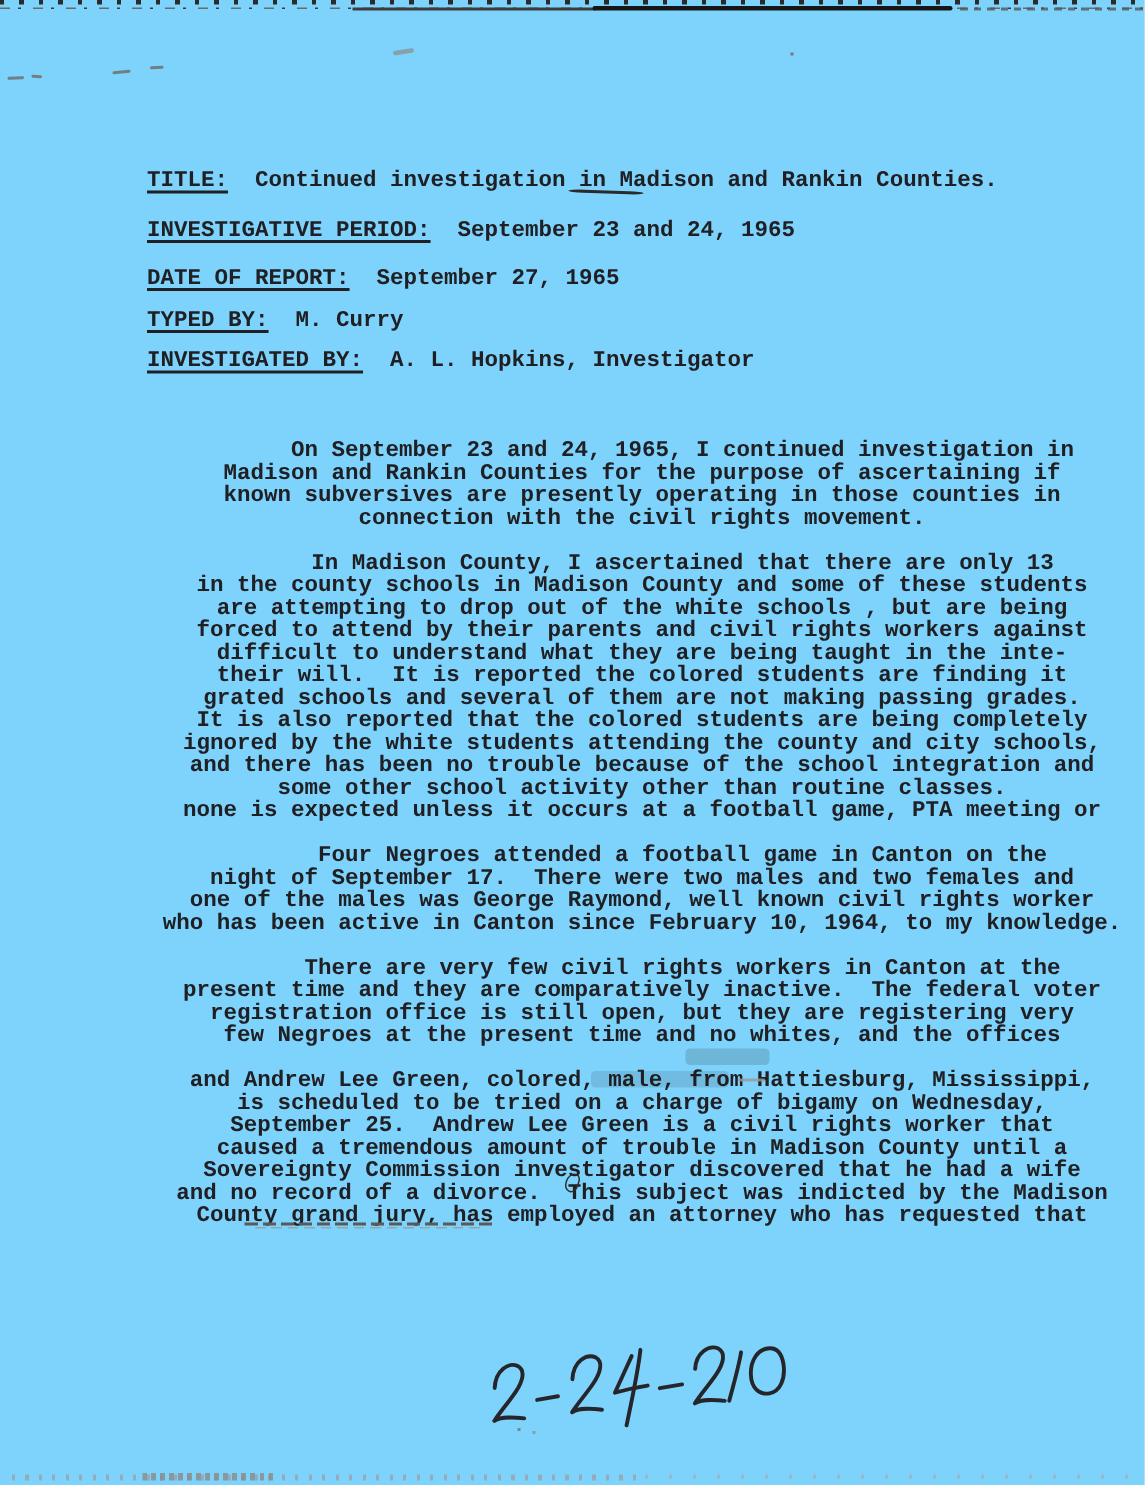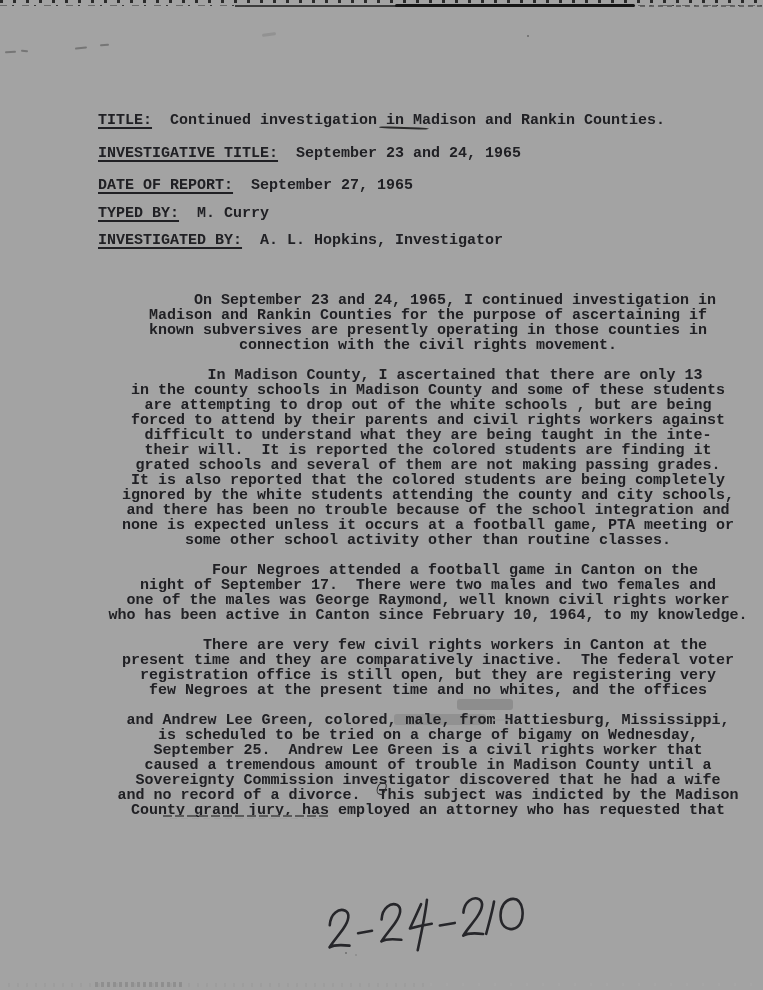--- a/index.html
+++ b/index.html
@@ -1,18 +1,18 @@
 <!DOCTYPE html>
 <html><head>
 <meta charset="utf-8">
 <style>
   html,body{margin:0;padding:0;background:#e8e8e6;}
   .page{
     position:relative;width:763px;height:990px;margin:0 auto;
-    background:#a3a3a3;overflow:hidden;
+    background:#7dd3fc;overflow:hidden;
     font-family:"Liberation Mono","DejaVu Sans Mono",monospace;
     color:#202024;
   }
   
   .col{position:absolute;left:98px;top:106px;width:660px;}
   .hdr{position:relative;height:150px;}
   .hdr-row{position:absolute;left:0;white-space:pre;font-size:15px;line-height:16px;font-weight:bold;}
   .hdr-row:nth-of-type(1){top:7px;}
   .hdr-row:nth-of-type(2){top:40px;}
   .hdr-row:nth-of-type(3){top:72px;}
@@ -72,21 +72,21 @@
   <div class="deco pencil pm1"></div>
   <div class="deco pencil pm2"></div>
   <div class="deco pencil pm3"></div>
   <div class="deco pencil pm4"></div>
   <div class="deco smudge-top-center"></div>
   <div class="deco speck-top-right"></div>
 
   <div class="col">
     <div class="hdr">
         <div class="hdr-row"><span class="label">TITLE:</span><span class="value">Continued investigation in Madison and Rankin Counties.</span></div>
-        <div class="hdr-row"><span class="label">INVESTIGATIVE TITLE:</span><span class="value">September 23 and 24, 1965</span></div>
+        <div class="hdr-row"><span class="label">INVESTIGATIVE PERIOD:</span><span class="value">September 23 and 24, 1965</span></div>
         <div class="hdr-row"><span class="label">DATE OF REPORT:</span><span class="value">September 27, 1965</span></div>
         <div class="hdr-row"><span class="label">TYPED BY:</span><span class="value">M. Curry</span></div>
         <div class="hdr-row"><span class="label">INVESTIGATED BY:</span><span class="value">A. L. Hopkins, Investigator</span></div>
       </div>
     <div class="bodytext">
         <div class="para">
           <div class="tline">      On September 23 and 24, 1965, I continued investigation in</div>
           <div class="tline">Madison and Rankin Counties for the purpose of ascertaining if</div>
           <div class="tline">known subversives are presently operating in those counties in</div>
           <div class="tline">connection with the civil rights movement.</div>
@@ -95,22 +95,22 @@
           <div class="tline">      In Madison County, I ascertained that there are only 13</div>
           <div class="tline">in the county schools in Madison County and some of these students</div>
           <div class="tline">are attempting to drop out of the white schools , but are being</div>
           <div class="tline">forced to attend by their parents and civil rights workers against</div>
           <div class="tline">difficult to understand what they are being taught in the inte-</div>
           <div class="tline">their will.  It is reported the colored students are finding it</div>
           <div class="tline">grated schools and several of them are not making passing grades.</div>
           <div class="tline">It is also reported that the colored students are being completely</div>
           <div class="tline">ignored by the white students attending the county and city schools,</div>
           <div class="tline">and there has been no trouble because of the school integration and</div>
+          <div class="tline">some other school activity other than routine classes.</div>
           <div class="tline">none is expected unless it occurs at a football game, PTA meeting or</div>
-          <div class="tline">some other school activity other than routine classes.</div>
         </div>
         <div class="para">
           <div class="tline">      Four Negroes attended a football game in Canton on the</div>
           <div class="tline">night of September 17.  There were two males and two females and</div>
           <div class="tline">one of the males was George Raymond, well known civil rights worker</div>
           <div class="tline">who has been active in Canton since February 10, 1964, to my knowledge.</div>
         </div>
         <div class="para">
           <div class="tline">      There are very few civil rights workers in Canton at the</div>
           <div class="tline">present time and they are comparatively inactive.  The federal voter</div>

